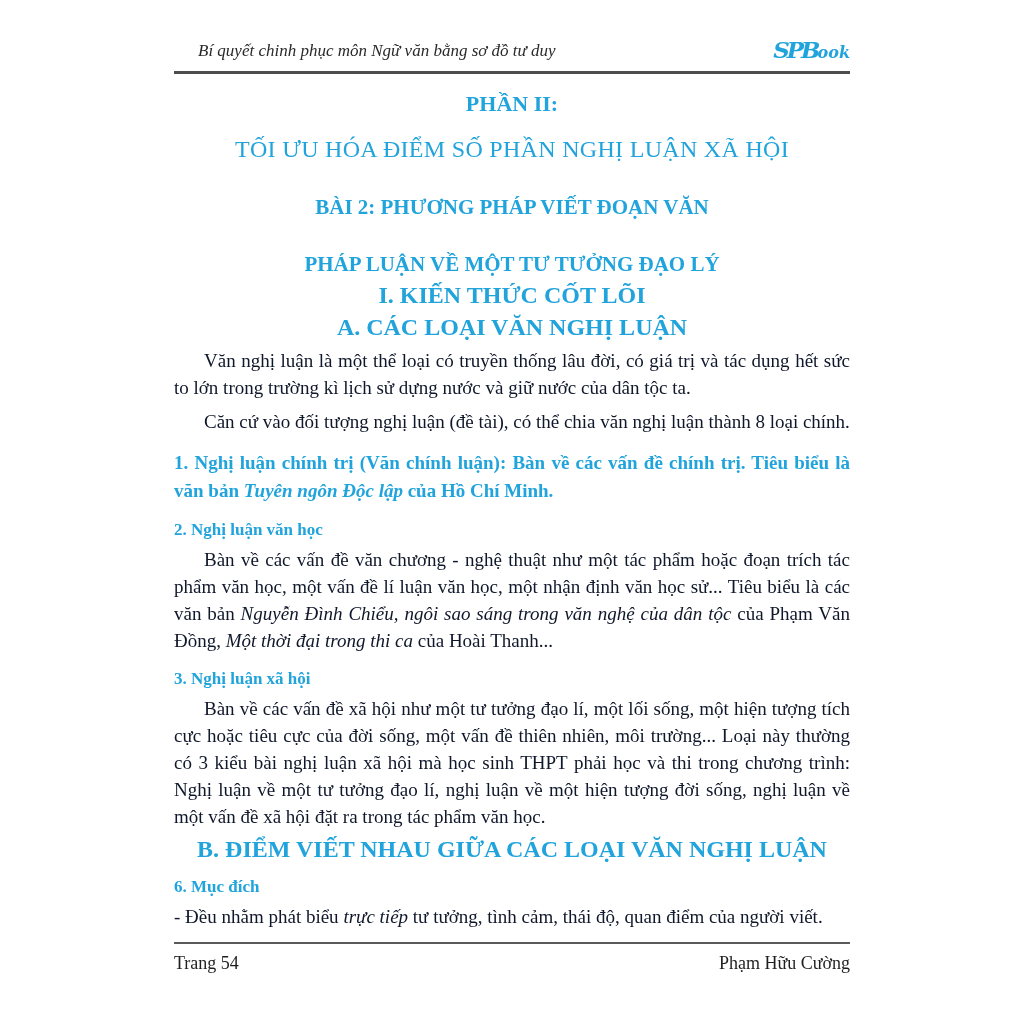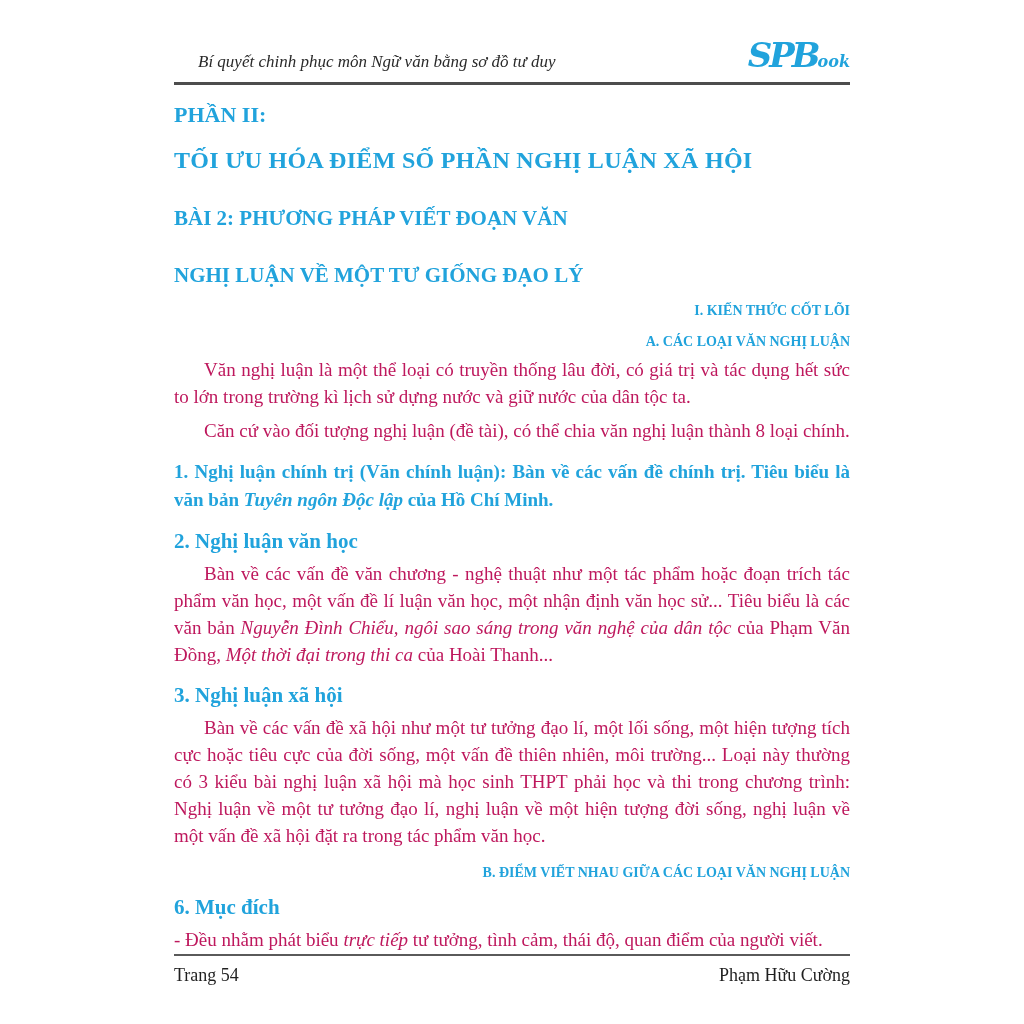--- a/index.html
+++ b/index.html
@@ -41,86 +41,86 @@
   }
   .logo {
     color: var(--accent);
     font-family: "DejaVu Serif", serif;
     font-style: italic;
     font-weight: bold;
     line-height: 1;
     white-space: nowrap;
   }
   .logo-main {
-    font-size: 34px;
+    font-size: 23px;
     letter-spacing: -3px;
   }
   .logo-suffix {
     font-size: 16px;
     letter-spacing: 0px;
   }
   
-  .title-block { text-align: left; }
+  .title-block { text-align: center; }
   .part-label {
     margin: 17px 0 0 0;
     font-size: 22px;
     font-weight: bold;
     color: var(--accent);
   }
   .part-title {
     margin: 19px 0 0 0;
     font-size: 24px;
-    font-weight: bold;
+    font-weight: normal;
     color: var(--accent);
     letter-spacing: 0.3px;
   }
   .lesson-title {
     margin: 32px 0 0 0;
     font-size: 21px;
     font-weight: bold;
     color: var(--accent);
   }
   
   .sec-heading {
-    margin: 15px 0 0 0;
-    font-size: 14px;
+    margin: 5px 0 0 0;
+    font-size: 24px;
     font-weight: bold;
     color: var(--accent);
-    text-align: right;
+    text-align: center;
   }
   .sub-heading {
     margin: 14px 0 0 0;
-    font-size: 21px;
+    font-size: 17px;
     font-weight: bold;
     color: var(--accent);
     text-align: left;
   }
   
   .body-para {
     margin: 7px 0 0 0;
     font-size: 19px;
     line-height: 1.42;
     text-align: justify;
     text-indent: 30px;
-    color: #be185d;
+    color: #0f172a;
   }
   .body-para.no-indent { text-indent: 0; }
   .cyan-item {
     margin: 13px 0 0 0;
     font-size: 19px;
     line-height: 1.5;
     text-align: justify;
     font-weight: bold;
     color: var(--accent);
   }
   .it { font-style: italic; }
   
   .footer-wrap {
     width: 676px;
-    margin: 0 auto;
+    margin: 8px auto;
     padding-bottom: 42px;
   }
   .footer {
     display: flex;
     justify-content: space-between;
     align-items: baseline;
     border-top: 2px solid #5a5a5a;
     padding-top: 9px;
     font-size: 18px;
     color: #1f1f1f;
@@ -134,21 +134,21 @@
 
     <div class="header">
       <span class="running-title">Bí quyết chinh phục môn Ngữ văn bằng sơ đồ tư duy</span>
       <span class="logo"><span class="logo-main">SPB</span><span class="logo-suffix">ook</span></span>
     </div>
 
     <div class="title-block">
       <div class="part-label">PHẦN II:</div>
       <div class="part-title">TỐI ƯU HÓA ĐIỂM SỐ PHẦN NGHỊ LUẬN XÃ HỘI</div>
       <div class="lesson-title">BÀI 2: PHƯƠNG PHÁP VIẾT ĐOẠN VĂN</div>
-      <div class="lesson-title">NGHỊ LUẬN VỀ MỘT TƯ GIỐNG ĐẠO LÝ</div>
+      <div class="lesson-title">PHÁP LUẬN VỀ MỘT TƯ TƯỞNG ĐẠO LÝ</div>
     </div>
 
     <div class="sec-heading">I. KIẾN THỨC CỐT LÕI</div>
     <div class="sec-heading">A. CÁC LOẠI VĂN NGHỊ LUẬN</div>
 
     <p class="body-para">Văn nghị luận là một thể loại có truyền thống lâu đời, có giá trị và tác dụng hết sức to lớn trong trường kì lịch sử dựng nước và giữ nước của dân tộc ta.</p>
     <p class="body-para">Căn cứ vào đối tượng nghị luận (đề tài), có thể chia văn nghị luận thành 8 loại chính.</p>
 
     <p class="cyan-item"><span>1. Nghị luận chính trị (Văn chính luận): Bàn về các vấn đề chính trị. Tiêu biểu là văn bản </span><span class="it">Tuyên ngôn Độc lập</span><span> của Hồ Chí Minh.</span></p>
 

